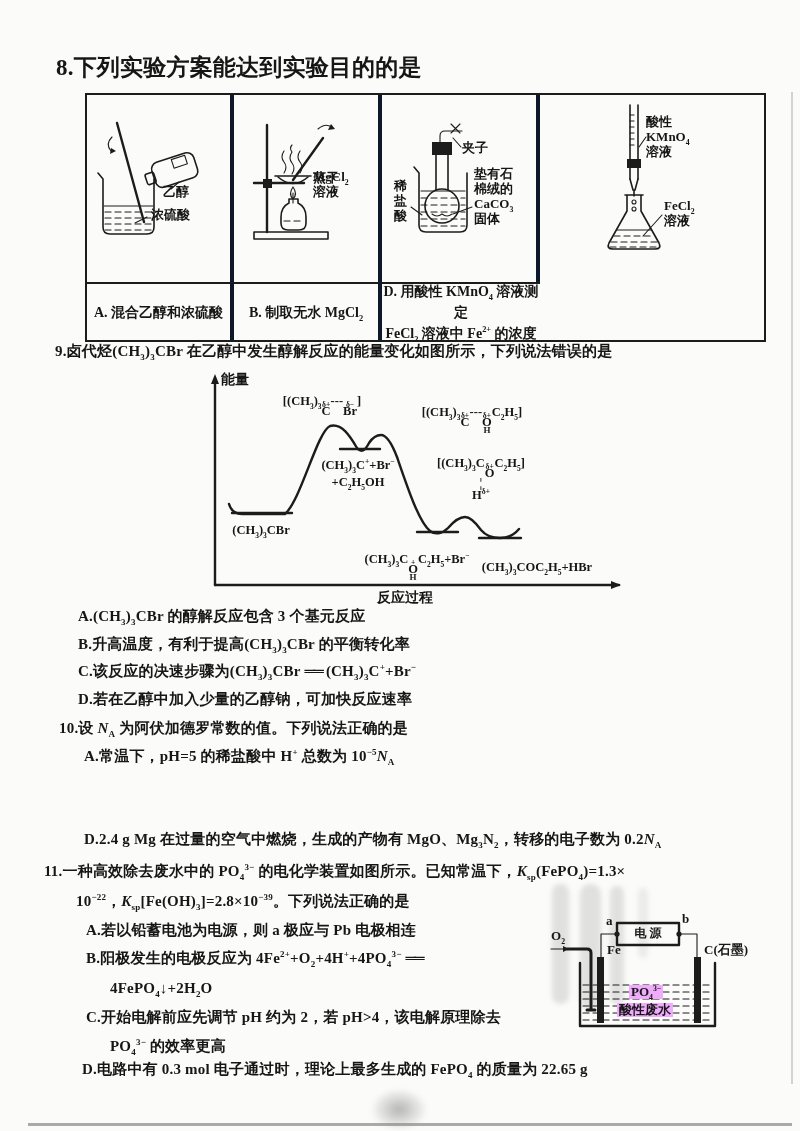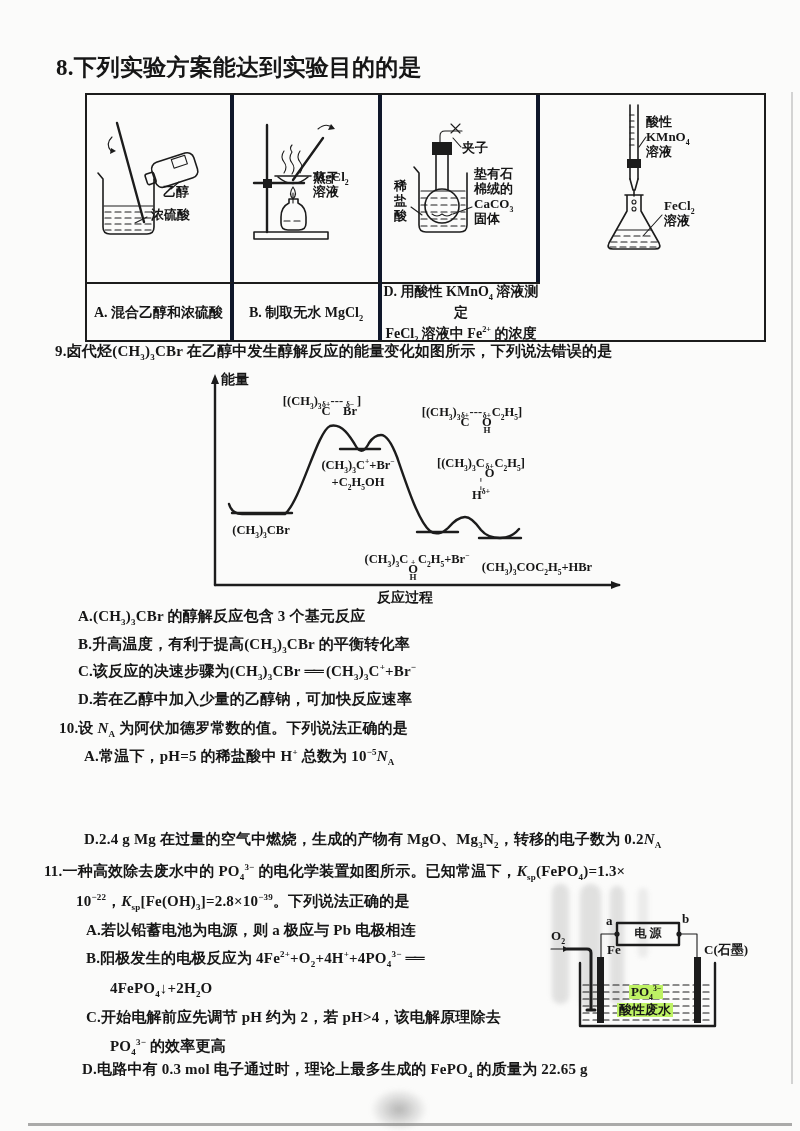--- a/index.html
+++ b/index.html
@@ -31,21 +31,21 @@
   .art .w3{stroke-width:3}
   .art .dash{stroke-dasharray:6 4;stroke-width:1.2}
   
   .ediag{position:absolute;left:195px;top:372px;width:445px;height:236px}
   .elabel{position:absolute;font-size:12.5px;font-weight:700;white-space:nowrap;
           transform:translateX(-50%);text-align:center;line-height:1.2}
   .elabel.noc{transform:none}
   
   .ecell{position:absolute;left:545px;top:893px;width:255px;height:175px}
   .dlabel{position:absolute;font-size:13px;font-weight:700;white-space:nowrap;line-height:1.1}
-  .wbg{background:#bef264;padding:0 2px}
+  .wbg{background:#f0abfc;padding:0 2px}
   
   .streak{position:absolute;background:rgba(150,150,150,.27);filter:blur(2.5px);border-radius:10px}
   .edge-r{position:absolute;left:791px;top:92px;width:2px;height:992px;background:#b3b3b3;opacity:.55}
   .bottom-line{position:absolute;left:28px;top:1123px;width:764px;height:3px;background:#8f8f8f;
                opacity:.75;filter:blur(.4px)}
   .blob{position:absolute;left:370px;top:1088px;width:58px;height:43px;filter:blur(2px);
         background:radial-gradient(ellipse at center,rgba(125,125,125,.55),rgba(125,125,125,0) 70%)}
 </style>
 </head>
 <body>

